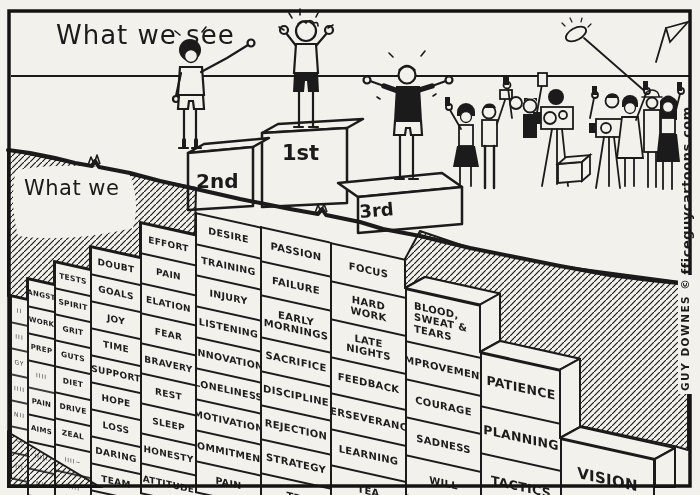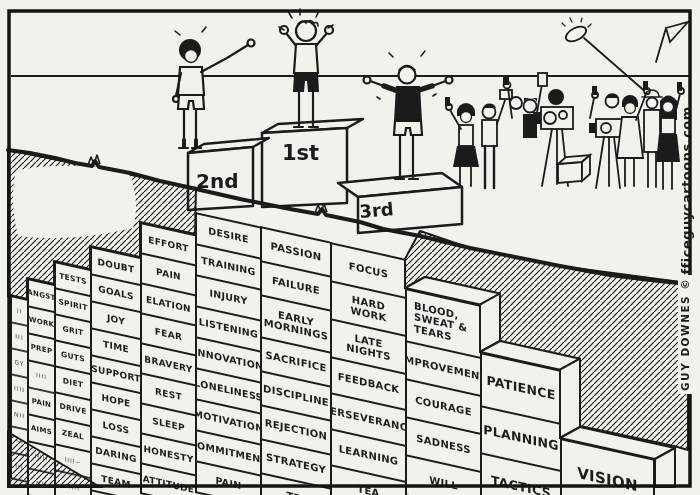--- a/index.html
+++ b/index.html
@@ -336,18 +336,20 @@
       <polygon points="560,438 655,459 675,448 580,427"></polygon>
       <polygon points="655,459 675,448 675,487 655,487"></polygon>
     </g>
 
     <path d="M8,150 L30,153 L55,158 L75,163 L92,166 L95,161 L99,167 L130,173 L160,181 L196,189 L240,199 L290,209 L318,214 L322,209 L326,215 L360,222 L383,229 L420,236 L470,248 L520,258 L560,266 L610,275 L650,280 L688,284" fill="none" stroke="#1b1b1b" stroke-width="4" stroke-linecap="round" stroke-linejoin="round"></path>
     <path d="M88,165 l3,-8 3,7 3,-9 3,9 M315,213 l3,-8 3,7 3,-8 3,8" fill="none" stroke="#1b1b1b" stroke-width="1.6" stroke-linejoin="round"></path>
 
     <rect x="9" y="11" width="681" height="475" fill="none" stroke="#141414" stroke-width="3.5"></rect>
   </svg>
 
+  <div class="title-top">What we see</div>
   <div class="title-bottom">
+    <div>What we</div>
   </div>
   <div class="credit site">officeguycartoons.com</div>
   <div class="credit author">GUY DOWNES ©</div>
 
 </div>
 
 </body></html>

